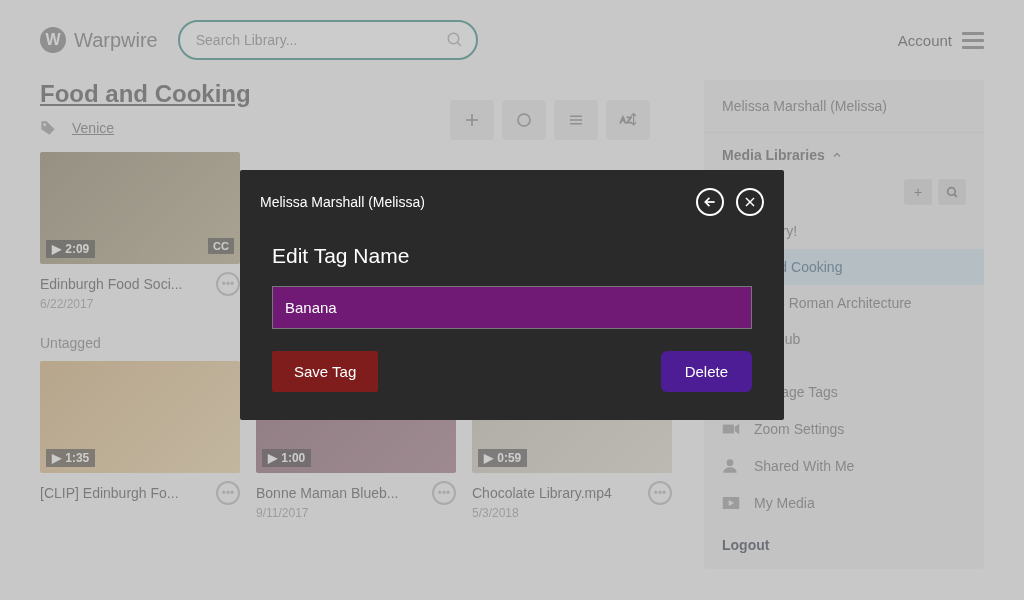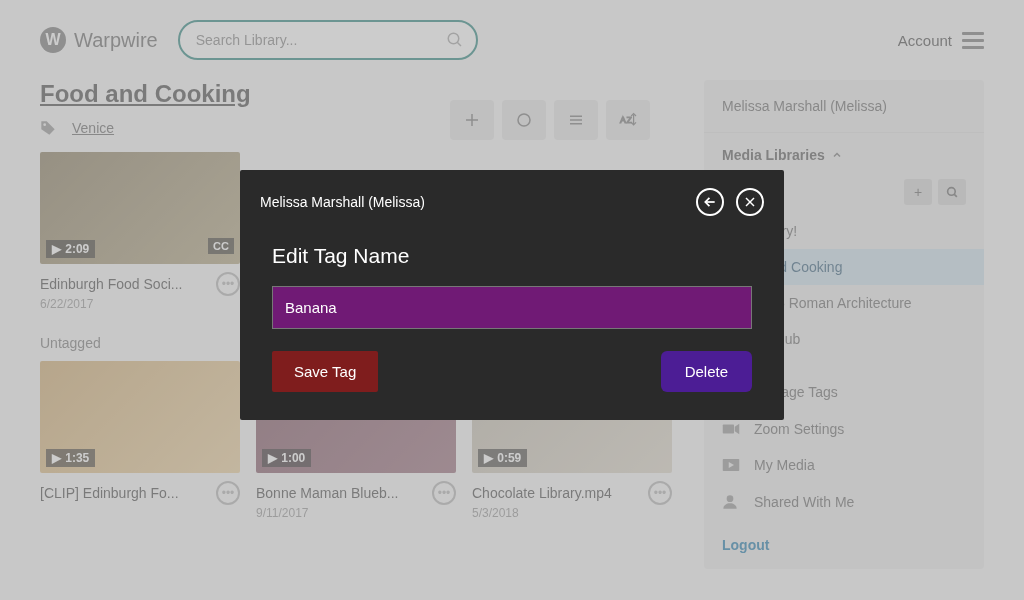--- a/index.html
+++ b/index.html
@@ -51,21 +51,21 @@
 .sidebar-right { font-size: 14px; }
 .sidebar-user { padding: 18px 18px; color: #555; border-bottom: 1px solid #ddd; }
 .sidebar-section-title { padding: 14px 18px 8px; font-weight: 600; color: #444; display: flex; align-items: center; gap: 6px; }
 .sidebar-all-row { display: flex; align-items: center; justify-content: space-between; padding: 8px 18px; }
 .lib-item { padding: 10px 24px; color: #555; cursor: pointer; }
 .lib-item.active { background: #c5dbe8; color: #1a4a6a; font-weight: 500; }
 .small-btns { display: flex; gap: 6px; }
 .small-btn { width: 28px; height: 26px; background: #d0d0d0; border-radius: 3px; display: flex; align-items: center; justify-content: center; cursor: pointer; font-size: 14px; color: #555; }
 .sidebar-link { padding: 10px 18px; display: flex; align-items: center; gap: 12px; color: #555; cursor: pointer; }
 .sidebar-link .icon { width: 20px; color: #888; }
-.sidebar-logout { padding: 16px 18px; font-weight: 600; color: #0369a1; cursor: pointer; }
+.sidebar-logout { padding: 16px 18px; font-weight: 600; color: #0f172a; cursor: pointer; }
 .sidebar-divider { height: 16px; }
 
 
 .overlay { position: absolute; inset: 0; background: rgba(170,170,170,0.6); display: flex; align-items: flex-start; justify-content: center; padding-top: 170px; }
 .modal { width: 544px; background: #2a2a2a; color: #fff; border-radius: 2px; }
 .modal-header { padding: 18px 20px; display: flex; align-items: center; font-size: 14px; }
 .modal-header-actions { margin-left: auto; display: flex; gap: 12px; }
 .circle-btn { width: 28px; height: 28px; border: 2px solid #fff; border-radius: 50%; display: flex; align-items: center; justify-content: center; cursor: pointer; font-size: 14px; }
 .modal-body { padding: 10px 32px 28px; }
 .modal-title { font-size: 21px; margin-bottom: 18px; }
@@ -230,35 +230,35 @@
       <span class="icon">
           <svg width="18" height="14" viewBox="0 0 24 18" fill="#888">
             <rect x="1" y="3" width="15" height="12" rx="1"></rect>
             <polygon points="17,6 23,2 23,16 17,12"></polygon>
           </svg>
         </span>
       <span>Zoom Settings</span>
     </div>
     <div class="sidebar-link">
       <span class="icon">
+          <svg width="16" height="18" viewBox="0 0 24 24" fill="#888">
+            <circle cx="12" cy="7" r="5"></circle>
+            <path d="M2 22c0-5 5-8 10-8s10 3 10 8"></path>
+          </svg>
+        </span>
+      <span>Shared With Me</span>
+    </div>
+    <div class="sidebar-link">
+      <span class="icon">
           <svg width="18" height="14" viewBox="0 0 24 18" fill="#888">
             <rect x="1" y="1" width="22" height="16" rx="1"></rect>
             <polygon points="9,5 9,13 16,9" fill="#e8e8e8"></polygon>
           </svg>
         </span>
       <span>My Media</span>
-    </div>
-    <div class="sidebar-link">
-      <span class="icon">
-          <svg width="16" height="18" viewBox="0 0 24 24" fill="#888">
-            <circle cx="12" cy="7" r="5"></circle>
-            <path d="M2 22c0-5 5-8 10-8s10 3 10 8"></path>
-          </svg>
-        </span>
-      <span>Shared With Me</span>
     </div>
     <div class="sidebar-logout">Logout</div>
   </div>
 </div>
 
 <div class="overlay">
   <div class="modal">
     <div class="modal-header">
       <span>Melissa Marshall (Melissa)</span>
       <div class="modal-header-actions">

